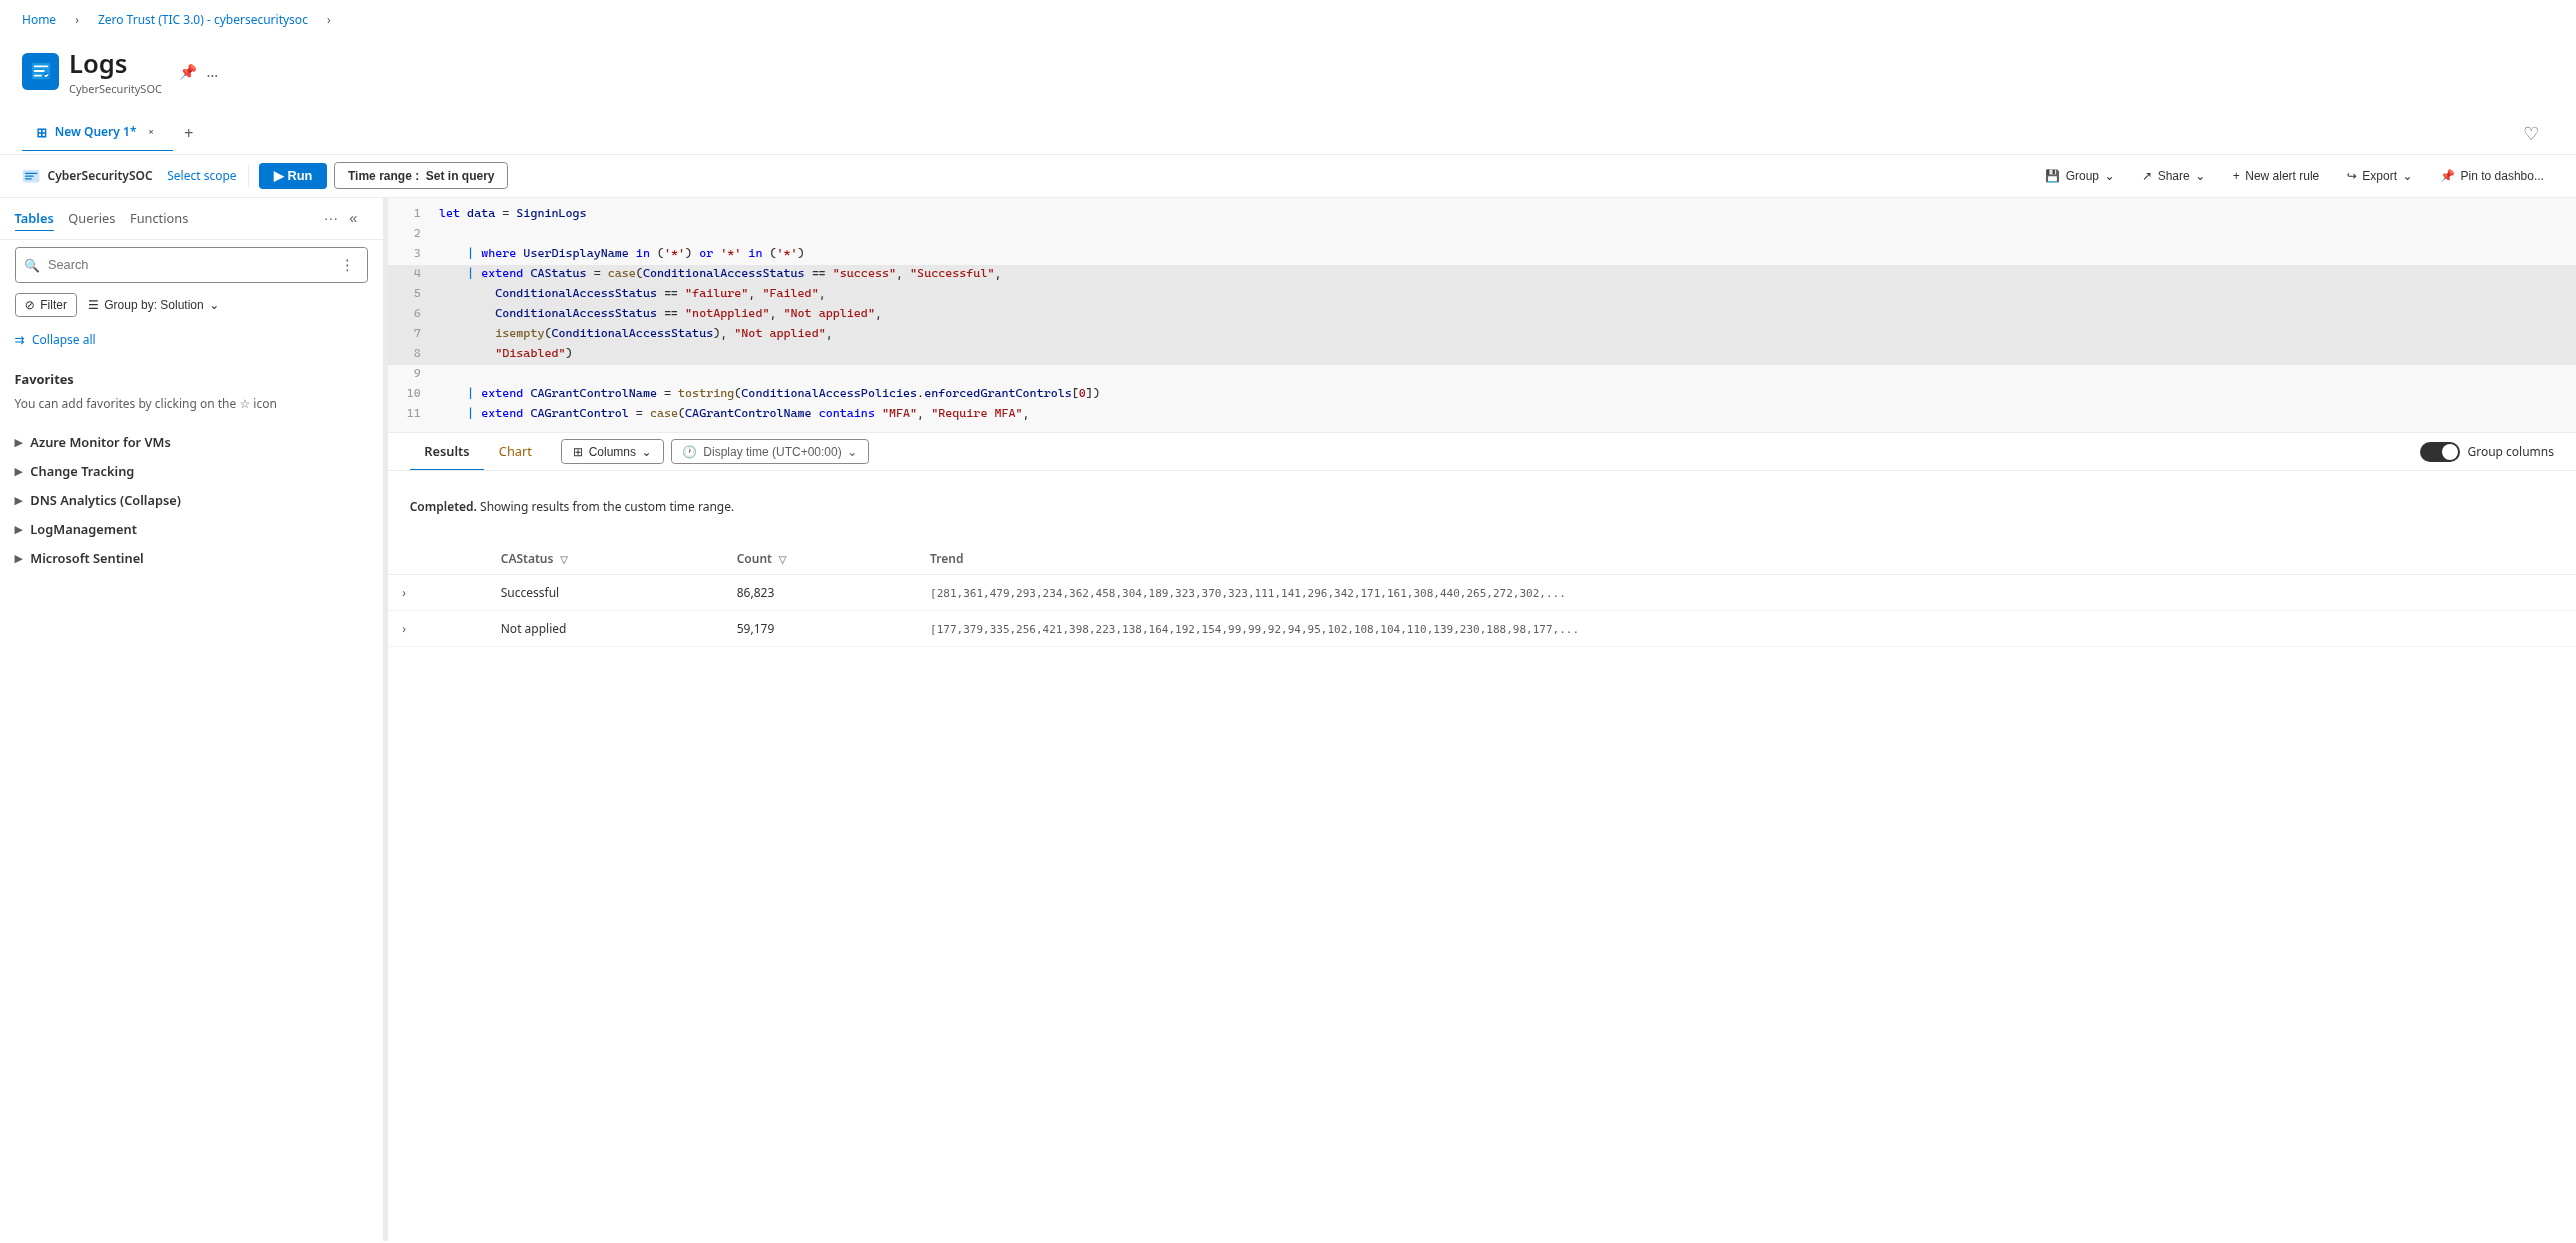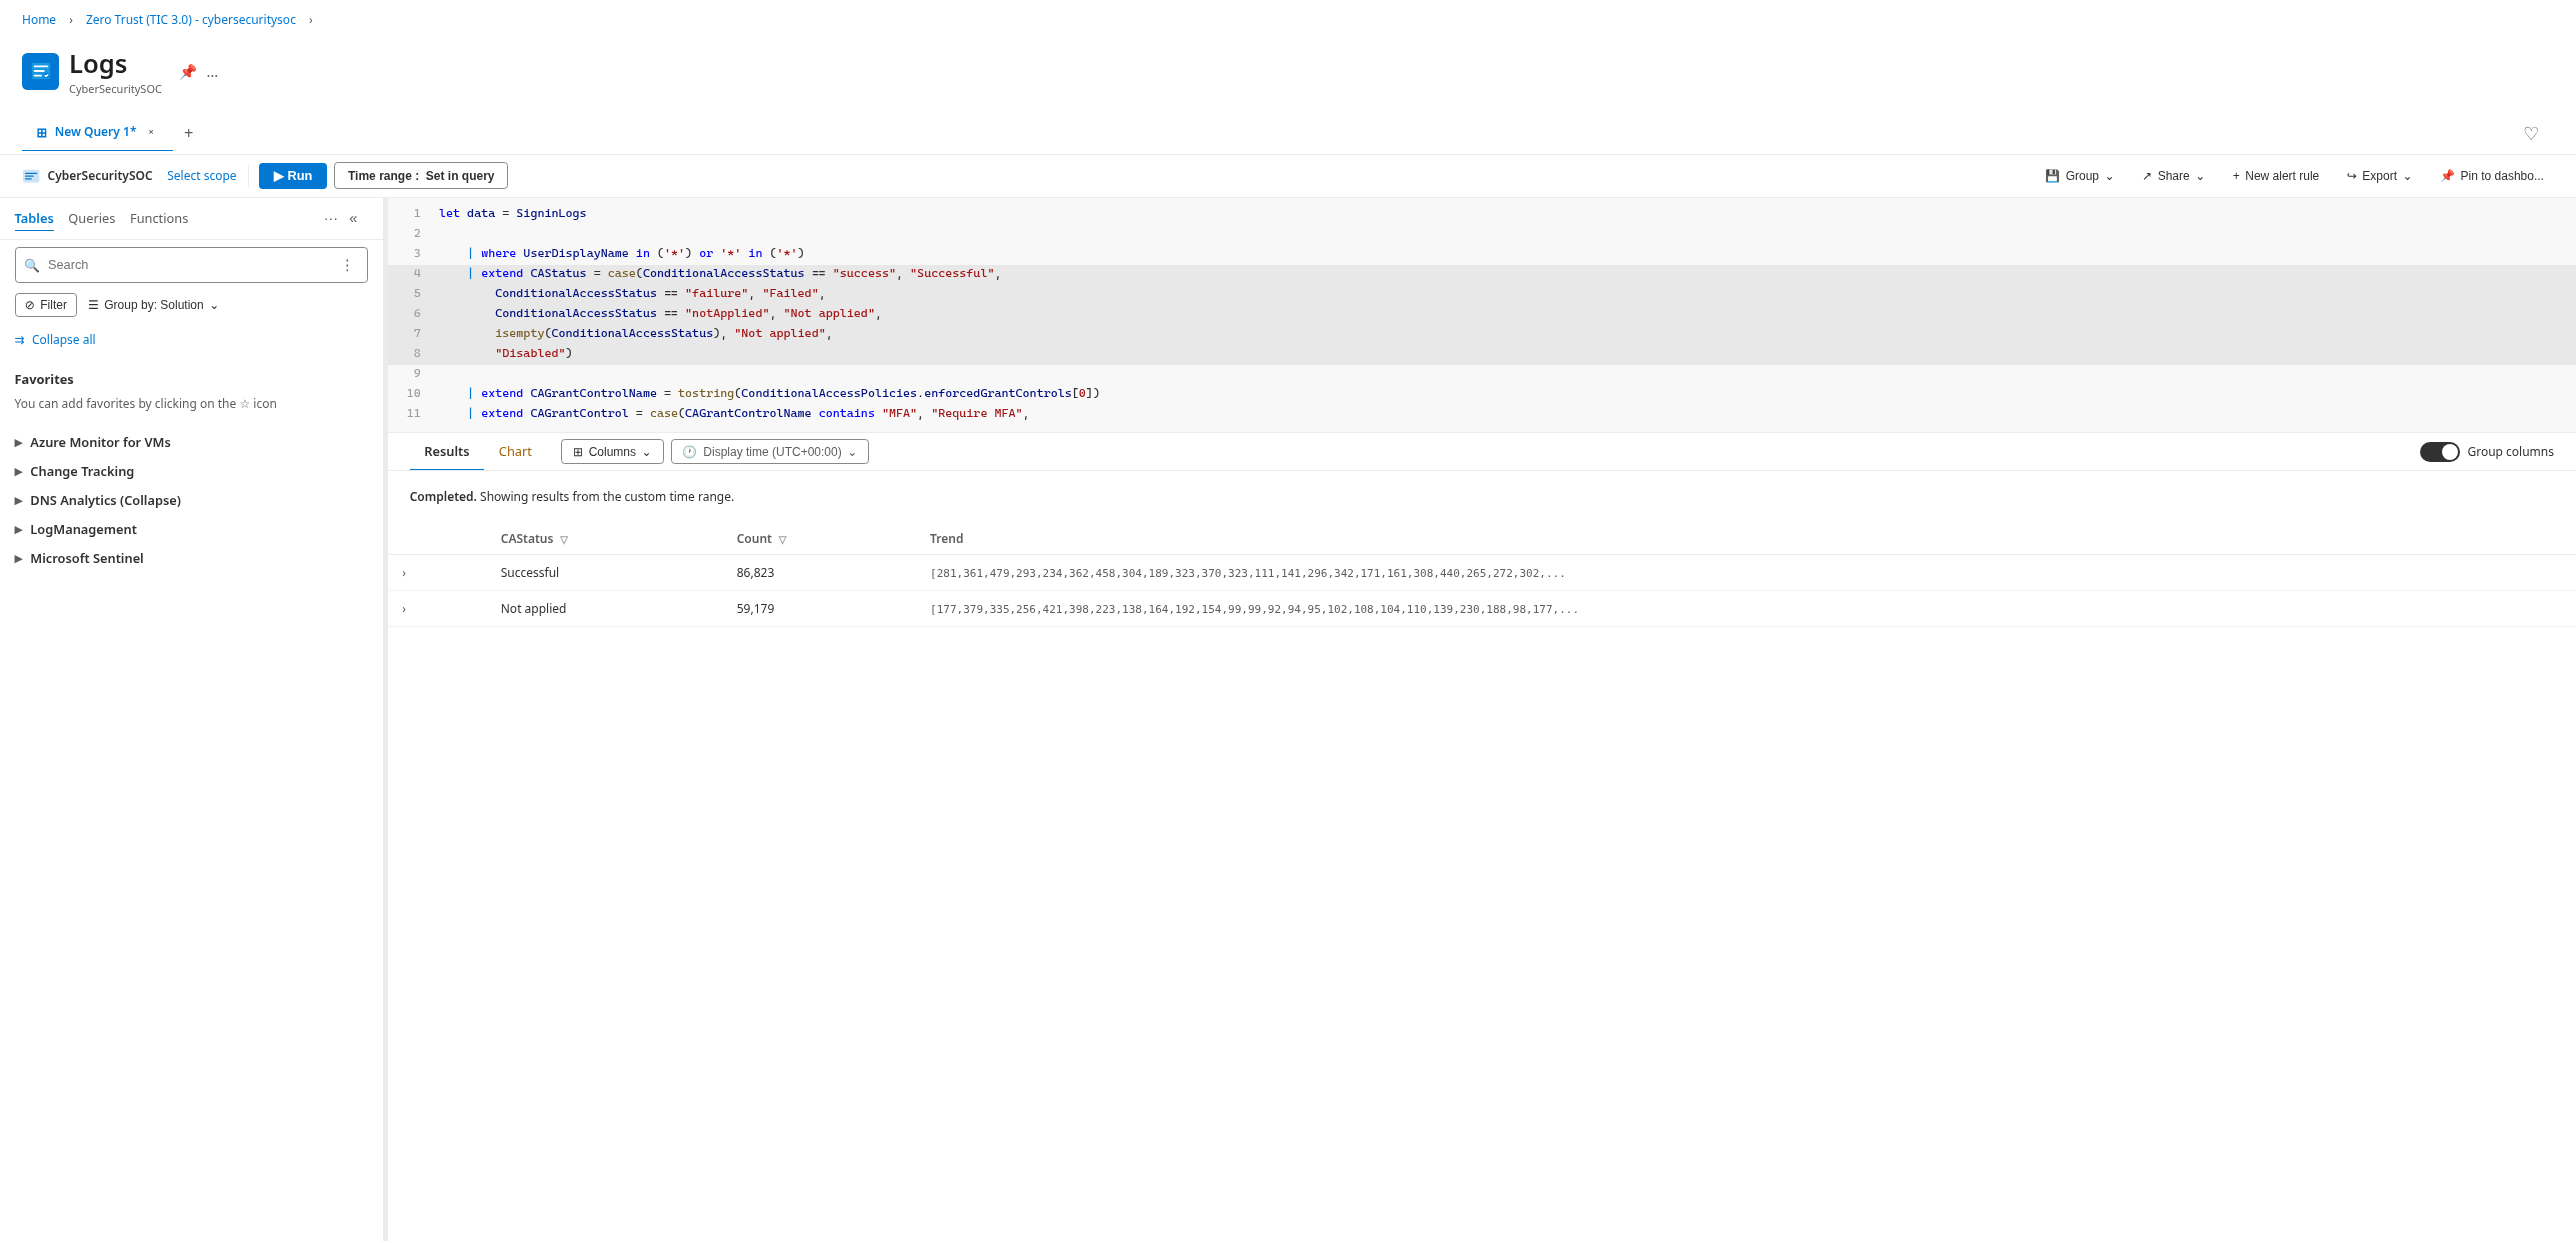--- a/index.html
+++ b/index.html
@@ -1,19 +1,19 @@
 <!DOCTYPE html>
 <html style="font-size:14.6px"><head>
   <meta charset="utf-8">
   <style>
     * { box-sizing: border-box; margin: 0; padding: 0; }
     body { font-family: 'Segoe UI', system-ui, sans-serif; font-size: 12.8px; background: #fff; color: #323130; overflow: hidden; width: 2576px; height: 1244px; }
 
     
-    .breadcrumb { display: flex; align-items: center; gap: 13px; padding: 11px 22px; font-size: 12px; color: #605e5c; }
+    .breadcrumb { display: flex; align-items: center; gap: 19px; padding: 11px 22px; font-size: 12px; color: #605e5c; }
     .breadcrumb a { color: #0078d4; text-decoration: none; }
 
     
     .app-header { display: flex; align-items: center; gap: 10px; padding: 7.3px 22px 14.6px; }
     .app-icon { width: 37px; height: 37px; background: #0078d4; border-radius: 5.5px; display: flex; align-items: center; justify-content: center; }
     .app-icon svg { width: 22px; height: 22px; }
     .app-title-group { display: flex; flex-direction: column; }
     .app-title { font-size: 25.6px; font-weight: 600; color: #201f1e; }
     .app-subtitle { font-size: 11px; color: #605e5c; }
     .header-actions { display: flex; gap: 9.1px; align-items: center; margin-left: 7.3px; }
@@ -92,21 +92,21 @@
     .results-tabs { display: flex; align-items: center; padding: 0 22px; border-bottom: 0.9px solid #edebe9; gap: 0; }
     .results-tab { padding: 9.1px 14.6px; font-size: 12.8px; color: #a16207; cursor: pointer; border-bottom: 1.8px solid transparent; }
     .results-tab.active { color: #323130; font-weight: 600; border-bottom: 1.8px solid #0078d4; }
     .results-tab-actions { display: flex; align-items: center; gap: 7.3px; margin-left: 14.6px; }
     .results-tab-btn { display: flex; align-items: center; gap: 5.5px; background: none; border: 0.9px solid #8a8886; border-radius: 3.7px; padding: 4.6px 11px; font-size: 12px; cursor: pointer; color: #323130; }
     .toggle-container { display: flex; align-items: center; gap: 7.3px; margin-left: auto; }
     .toggle { width: 40px; height: 20px; background: #323130; border-radius: 10px; position: relative; cursor: pointer; }
     .toggle-knob { width: 16.5px; height: 16.5px; background: #fff; border-radius: 50%; position: absolute; top: 1.8px; right: 1.8px; }
     .group-columns-label { font-size: 12px; color: #323130; }
 
-    .results-status { padding: 17px 22px; font-size: 12px; color: #323130; }
+    .results-status { padding: 27px 22px; font-size: 12px; color: #323130; }
     .results-status strong { font-weight: 600; }
 
     .results-table { overflow: auto; flex: 1; }
     table { width: 100%; border-collapse: collapse; }
     thead tr { border-bottom: 0.9px solid #edebe9; }
     th { text-align: left; padding: 7.3px 14.6px; font-size: 12px; color: #605e5c; font-weight: 600; background: #fff; white-space: nowrap; }
     th .filter-icon { color: #a19f9d; font-size: 10px; margin-left: 3.7px; }
     tbody tr { border-bottom: 0.9px solid #f3f2f1; }
     td { padding: 9.1px 14.6px; font-size: 12px; color: #323130; }
     .expand-btn { color: #605e5c; cursor: pointer; margin-right: 7.3px; }

